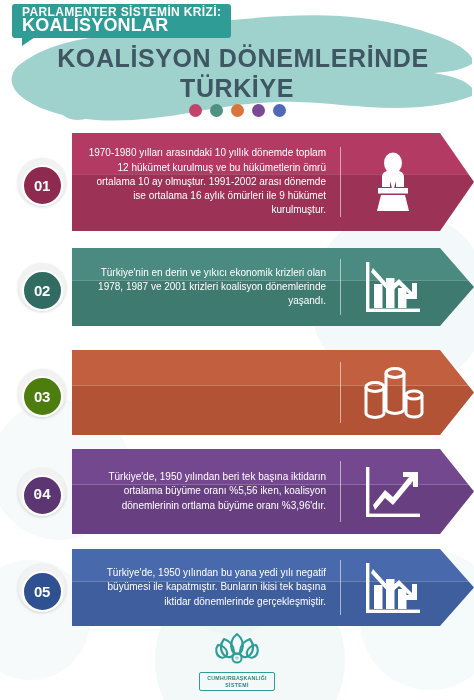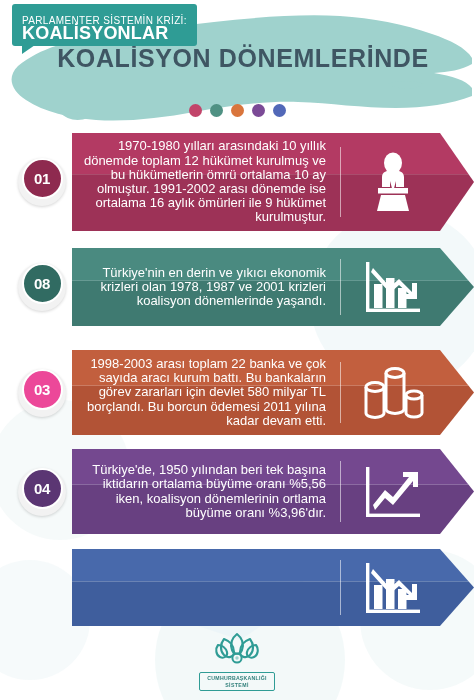--- a/index.html
+++ b/index.html
@@ -52,27 +52,26 @@
     content: "";
     position: absolute;
     left: 10px;
     bottom: -8px;
     width: 0; height: 0;
     border-left: 0 solid transparent;
     border-right: 13px solid transparent;
     border-top: 9px solid #2f9c95;
   }
   .badge-line1 {
-    font-size: 10px;
-    font-weight: normal;
+    font-size: 12px;
+    font-weight: bold;
     color: #ffffff;
     letter-spacing: 0.35px;
     line-height: 9px;
     white-space: nowrap;
-    margin-top: 8px;
   }
   .badge-line2 {
     font-size: 18px;
     font-weight: bold;
     color: #ffffff;
     letter-spacing: 0.2px;
     line-height: 16px;
     white-space: nowrap;
   }
 
@@ -124,21 +123,21 @@
   }
   .panel-badge {
     position: absolute;
     left: 18px;
     width: 48px;
     height: 48px;
     border-radius: 50%;
     background: #f2f2f2;
     box-shadow: 0 1px 3px rgba(0,0,0,0.16);
     display: flex;
-    align-items: flex-start;
+    align-items: flex-end;
     justify-content: center;
   }
   .panel-badge-inner {
     width: 37px;
     height: 37px;
     border-radius: 50%;
     border: 2.5px solid #ffffff;
     display: flex;
     align-items: center;
     justify-content: center;
@@ -166,21 +165,21 @@
     position: absolute;
     left: 10px;
     top: 0;
     width: 250px;
     height: 100%;
     display: flex;
     align-items: center;
     justify-content: flex-end;
     text-align: right;
     color: #ffffff;
-    font-size: 13px;
+    font-size: 10px;
     line-height: 14.2px;
     box-sizing: border-box;
     padding-right: 6px;
   }
   .panel-divider {
     position: absolute;
     top: 14%;
     height: 72%;
     width: 1px;
     background: rgba(255,255,255,0.55);
@@ -272,20 +271,21 @@
         <path d="M60,112 C70,110 82,112 88,118 C78,122 66,120 60,112 Z" fill="#9fd2cd"></path>
       </svg>
     </div>
 
     <div class="badge-bubble">
       <div class="badge-line1">PARLAMENTER SİSTEMİN KRİZİ:</div>
       <div class="badge-line2">KOALİSYONLAR</div>
     </div>
 
     <div class="title-main">KOALİSYON DÖNEMLERİNDE</div>
+    <div class="title-sub">TÜRKİYE</div>
 
     <div class="dots-row">
       <div class="dot" style="background: rgb(194, 68, 106);"></div>
       <div class="dot" style="background: rgb(79, 145, 131);"></div>
       <div class="dot" style="background: rgb(217, 117, 60);"></div>
       <div class="dot" style="background: rgb(123, 74, 150);"></div>
       <div class="dot" style="background: rgb(82, 104, 184);"></div>
     </div>
   </div>
 
@@ -315,21 +315,21 @@
               <ellipse cx="33" cy="12" rx="9" ry="10.5" fill="#ffffff"></ellipse>
               <path d="M22,26 C22,21 27,19 33,19 C39,19 44,21 44,26 L44,36 L36,36 L36,30 L33,41 L30,30 L30,36 L22,36 Z" fill="#ffffff"></path>
               <rect x="18" y="37" width="30" height="5.5" fill="#ffffff"></rect>
               <path d="M21,44 L45,44 L49,60 L17,60 Z" fill="#ffffff"></path>
             </svg>
           </div>
         </div>
       </div>
       <div class="panel-row" style="top: 248px; height: 78px;">
         <div class="panel-badge" style="top: 15px;">
-          <div class="panel-badge-inner" style="background: rgb(49, 107, 98);">08</div>
+          <div class="panel-badge-inner" style="background: rgb(49, 107, 98);">02</div>
         </div>
         <div class="panel-body">
           <div class="panel-shape">
             <svg width="402" height="78" viewBox="0 0 402 78">
               <defs>
                 <clipPath id="clip1">
                   <polygon points="0,0 368,0 402,39 368,78 0,78"></polygon>
                 </clipPath>
               </defs>
               <g clip-path="url(#clip1)">
@@ -347,55 +347,54 @@
               <rect x="14" y="26" width="8.5" height="24" fill="#ffffff"></rect>
               <rect x="26" y="20" width="8.5" height="30" fill="#ffffff"></rect>
               <rect x="38" y="30" width="8.5" height="20" fill="#ffffff"></rect>
               <path d="M13,10 L30,29 L39,21 L52,34 L52,25 L57,25 L57,41 L41,41 L41,36 L49,36 L39,27 L30,35 L11,14 Z" fill="#ffffff"></path>
             </svg>
           </div>
         </div>
       </div>
       <div class="panel-row" style="top: 350px; height: 85px;">
         <div class="panel-badge" style="top: 18.5px;">
-          <div class="panel-badge-inner" style="background: #ec4899;">03</div>
+          <div class="panel-badge-inner" style="background: #4d7c0f;">03</div>
         </div>
         <div class="panel-body">
           <div class="panel-shape">
             <svg width="402" height="85" viewBox="0 0 402 85">
               <defs>
                 <clipPath id="clip2">
                   <polygon points="0,0 368,0 402,42.5 368,85 0,85"></polygon>
                 </clipPath>
               </defs>
               <g clip-path="url(#clip2)">
                 <rect x="0" y="0" width="402" height="35.699999999999996" fill="#c25f3e"></rect>
                 <rect x="0" y="35.699999999999996" width="402" height="49.3" fill="#b25336"></rect>
               </g>
             </svg>
           </div>
-          <div class="panel-text">1998-2003 arası toplam 22 banka ve çok sayıda aracı kurum battı. Bu bankaların görev zararları için devlet 580 milyar TL borçlandı. Bu borcun ödemesi 2011 yılına kadar devam etti.</div>
           <div class="panel-divider"></div>
           <div class="panel-icon">
             <svg width="66" height="60" viewBox="0 0 66 60">
               <g fill="none" stroke="#ffffff" stroke-width="3">
                 <path d="M26,10 L26,46 A9,4.5 0 0 0 44,46 L44,10"></path>
                 <ellipse cx="35" cy="10" rx="9" ry="4.5"></ellipse>
                 <path d="M6,24 L6,50 A9,4.5 0 0 0 24,50 L24,24"></path>
                 <ellipse cx="15" cy="24" rx="9" ry="4.5"></ellipse>
                 <path d="M46,32 L46,50 A8,4 0 0 0 62,50 L62,32"></path>
                 <ellipse cx="54" cy="32" rx="8" ry="4"></ellipse>
               </g>
             </svg>
           </div>
         </div>
       </div>
       <div class="panel-row" style="top: 449px; height: 85px;">
         <div class="panel-badge" style="top: 18.5px;">
-          <div class="panel-badge-inner" style="background: rgb(91, 54, 115);">04</div>
+          <div class="panel-badge-inner" style="background: rgb(91, 54, 115); font-family: Liberation Mono, monospace;">04</div>
         </div>
         <div class="panel-body">
           <div class="panel-shape">
             <svg width="402" height="85" viewBox="0 0 402 85">
               <defs>
                 <clipPath id="clip3">
                   <polygon points="0,0 368,0 402,42.5 368,85 0,85"></polygon>
                 </clipPath>
               </defs>
               <g clip-path="url(#clip3)">
@@ -409,34 +408,38 @@
           <div class="panel-icon">
             <svg width="66" height="58" viewBox="0 0 66 58">
               <rect x="6" y="4" width="3.4" height="50" fill="#ffffff"></rect>
               <rect x="6" y="50.6" width="54" height="3.4" fill="#ffffff"></rect>
               <path d="M13,42 L25,27 L33,34 L49,14 L43,14 L43,9 L58,9 L58,24 L53,24 L53,18 L33,42 L25,35 L15,47 Z" fill="#ffffff"></path>
             </svg>
           </div>
         </div>
       </div>
       <div class="panel-row" style="top: 549px; height: 77px;">
+        <div class="panel-badge" style="top: 14.5px;">
+          <div class="panel-badge-inner" style="background: rgb(47, 81, 145);">05</div>
+        </div>
         <div class="panel-body">
           <div class="panel-shape">
             <svg width="402" height="77" viewBox="0 0 402 77">
               <defs>
                 <clipPath id="clip4">
                   <polygon points="0,0 368,0 402,38.5 368,77 0,77"></polygon>
                 </clipPath>
               </defs>
               <g clip-path="url(#clip4)">
                 <rect x="0" y="0" width="402" height="32.339999999999996" fill="#4869ab"></rect>
                 <rect x="0" y="32.339999999999996" width="402" height="44.66" fill="#3f5e9d"></rect>
               </g>
             </svg>
           </div>
+          <div class="panel-text">Türkiye'de, 1950 yılından bu yana yedi yılı negatif büyümesi ile kapatmıştır. Bunların ikisi tek başına iktidar dönemlerinde gerçekleşmiştir.</div>
           <div class="panel-divider"></div>
           <div class="panel-icon">
             <svg width="66" height="58" viewBox="0 0 66 58">
               <rect x="6" y="4" width="3.4" height="50" fill="#ffffff"></rect>
               <rect x="6" y="50.6" width="54" height="3.4" fill="#ffffff"></rect>
               <rect x="14" y="26" width="8.5" height="24" fill="#ffffff"></rect>
               <rect x="26" y="20" width="8.5" height="30" fill="#ffffff"></rect>
               <rect x="38" y="30" width="8.5" height="20" fill="#ffffff"></rect>
               <path d="M13,10 L30,29 L39,21 L52,34 L52,25 L57,25 L57,41 L41,41 L41,36 L49,36 L39,27 L30,35 L11,14 Z" fill="#ffffff"></path>
             </svg>

